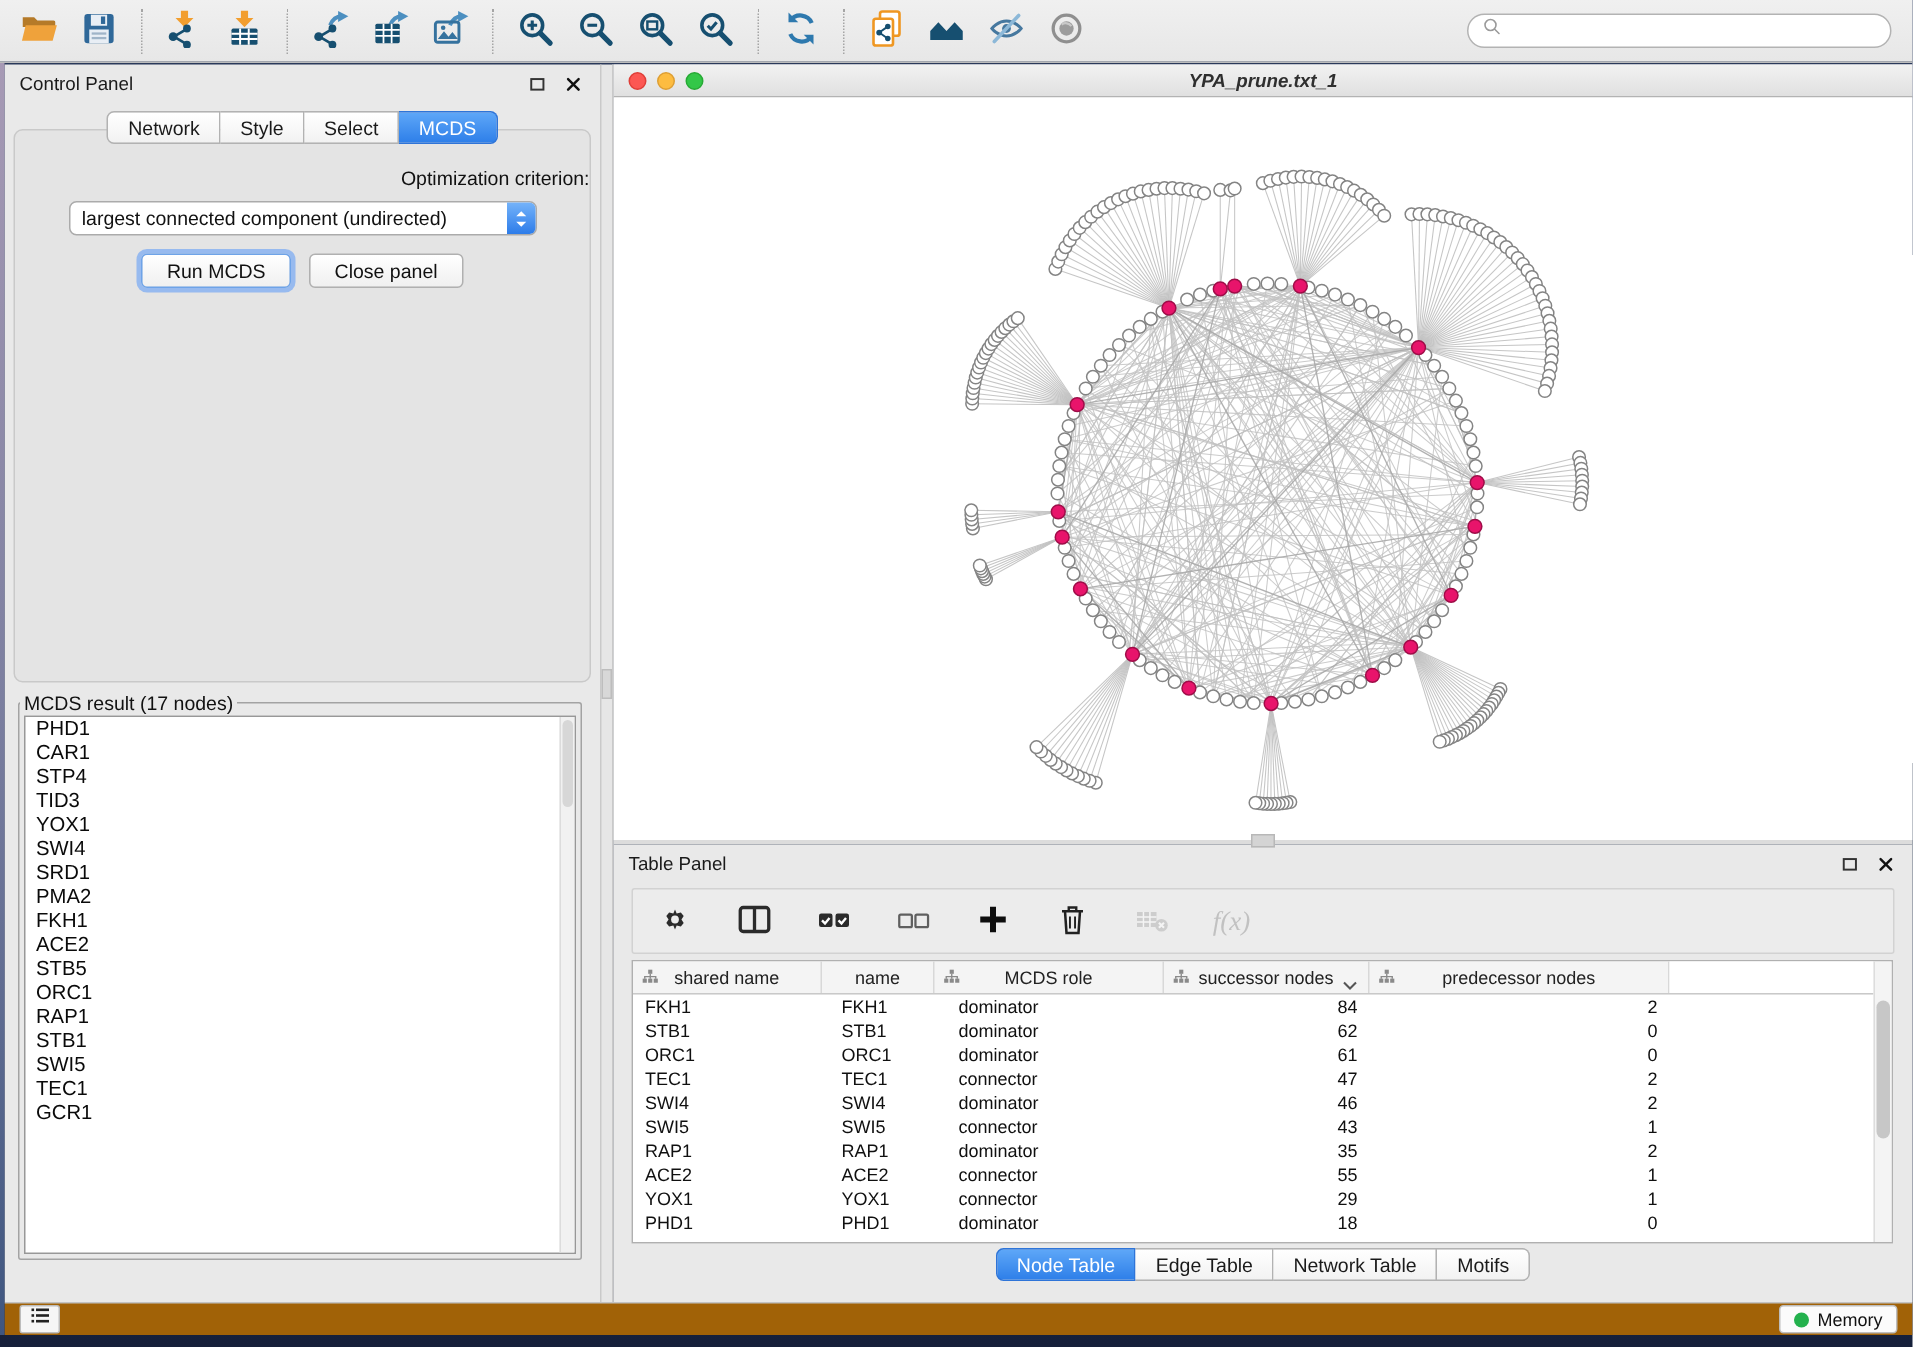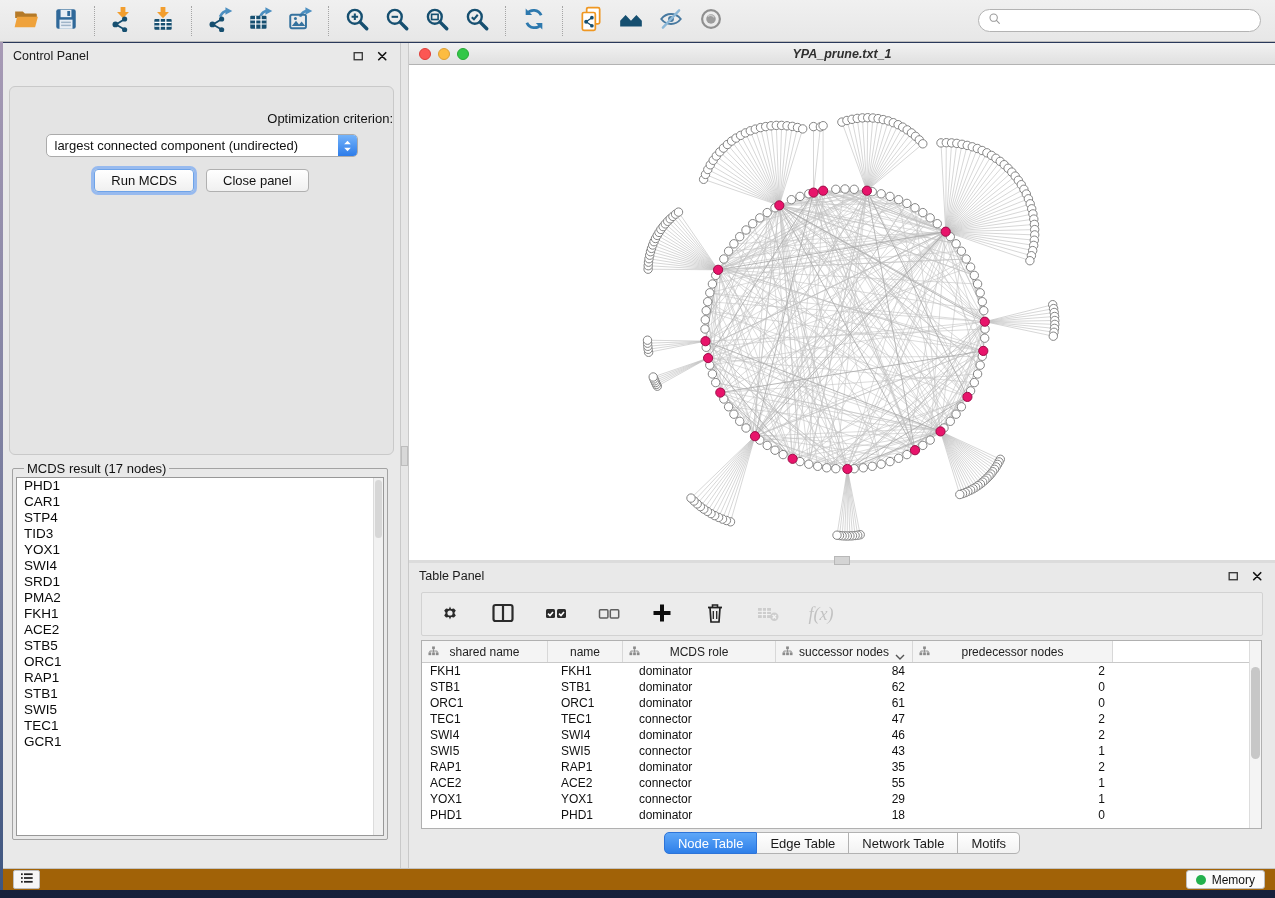--- a/index.html
+++ b/index.html
@@ -29,21 +29,21 @@
   .seg:last-child { border-radius:0 5px 5px 0; }
   .seg.active { background:linear-gradient(#5ea7f8,#2e7fe9); border-color:#2e74d8; color:#fff; }
   .cp-inner { position:absolute; left:6px; right:6px; top:43px; height:369px; background:#e4e4e4; border:1px solid #c9c9c9; border-radius:6px; z-index:1; }
   .opt-label { text-align:right; margin-top:24px; font-size:13px; color:#111; }
   .dropdown { width:312px; height:23px; background:#fff; border:1px solid #ababab; border-radius:5px; margin:8px auto 0; position:relative; font-size:13px; line-height:21px; padding-left:8px; cursor:default; }
   .dd-stepper { position:absolute; right:0; top:0; bottom:0; width:19px; background:linear-gradient(#74b3fa,#2d7ce9); border-radius:0 4px 4px 0; display:flex; flex-direction:column; align-items:center; justify-content:center; gap:2px; }
   .btn-row { display:flex; justify-content:center; gap:12px; margin-top:12px; }
   .mac-btn { height:23px; padding:0 16px; background:linear-gradient(#ffffff,#f0f0f0); border:1px solid #b0b0b0; border-radius:4px; font-size:13px; font-family:"Liberation Sans",sans-serif; color:#111; cursor:default; }
   .mac-btn.focused { box-shadow:0 0 0 3px rgba(87,151,247,0.55); border-color:#6ea3e8; }
   .mcds-fieldset { position:absolute; left:9px; right:12px; top:418px; bottom:28px; border:1px solid #a3a3a3; border-radius:2px; }
-  .mcds-fieldset legend { font-size:13px; padding:0 3px; margin-left:11px; color:#111; }
+  .mcds-fieldset legend { font-size:13px; padding:0 3px; margin-left:0; color:#111; }
   .mcds-listbox { position:absolute; left:3px; right:3px; top:1px; bottom:3px; background:#fff; border:1px solid #989898; overflow:hidden; }
   .mcds-item { font-size:13.5px; line-height:16px; padding-left:7px; color:#0a0a0a; }
   .mcds-scroll { position:absolute; right:0; top:0; bottom:0; width:10px; background:#f1f1f1; border-left:1px solid #dcdcdc; }
   .mcds-thumb { position:absolute; left:1px; right:1px; top:2px; height:58px; background:#d7d7d7; border-radius:4px; }
 
   
   .vsplitter { position:absolute; left:400px; top:43px; width:9px; bottom:30px; background:#e6e6e6; border-left:1px solid #c9c9c9; border-right:1px solid #c9c9c9; z-index:9; }
   .vsplitter .handle { position:absolute; top:calc(50% - 10px); left:0; width:7px; height:20px; background:#d8d8d8; border:1px solid #bdbdbd; }
   .hsplitter { position:absolute; left:409px; right:0; top:560px; height:3px; background:#dcdcdc; z-index:9; }
   .hsplitter .handle { position:absolute; left:calc(50% - 8px); top:-4px; width:16px; height:9px; background:#d4d4d4; border:1px solid #b8b8b8; }
@@ -242,20 +242,26 @@
         <svg viewBox="0 0 24 24" width="13" height="13">
           <rect x="4" y="5" width="15" height="13" fill="none" stroke="#333" stroke-width="2.4"></rect>
         </svg>
       </span>
     <span class="ph-icon">
         <svg viewBox="0 0 24 24" width="13" height="13">
           <path d="M5 5l13 13M18 5L5 18" stroke="#111" stroke-width="3" stroke-linecap="round"></path>
         </svg>
       </span>
   </div>
+  <div class="cp-tabs" id="cp-tabs">
+      <div class="seg">Network</div>
+      <div class="seg">Style</div>
+      <div class="seg">Select</div>
+      <div class="seg active">MCDS</div>
+    </div>
   <div class="cp-inner">
     <div class="opt-label">Optimization criterion:</div>
     <div class="dropdown">
       <span>largest connected component (undirected)</span>
       <span class="dd-stepper">
         <svg viewBox="0 0 10 6" width="9" height="5">
             <path d="M1 5l4-4 4 4z" fill="#fff"></path>
           </svg>
         <svg viewBox="0 0 10 6" width="9" height="5">
             <path d="M1 1l4 4 4-4z" fill="#fff"></path>

